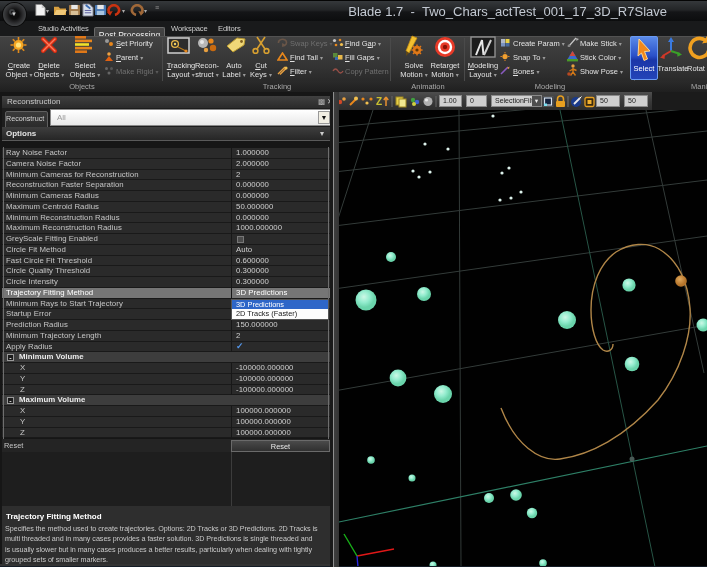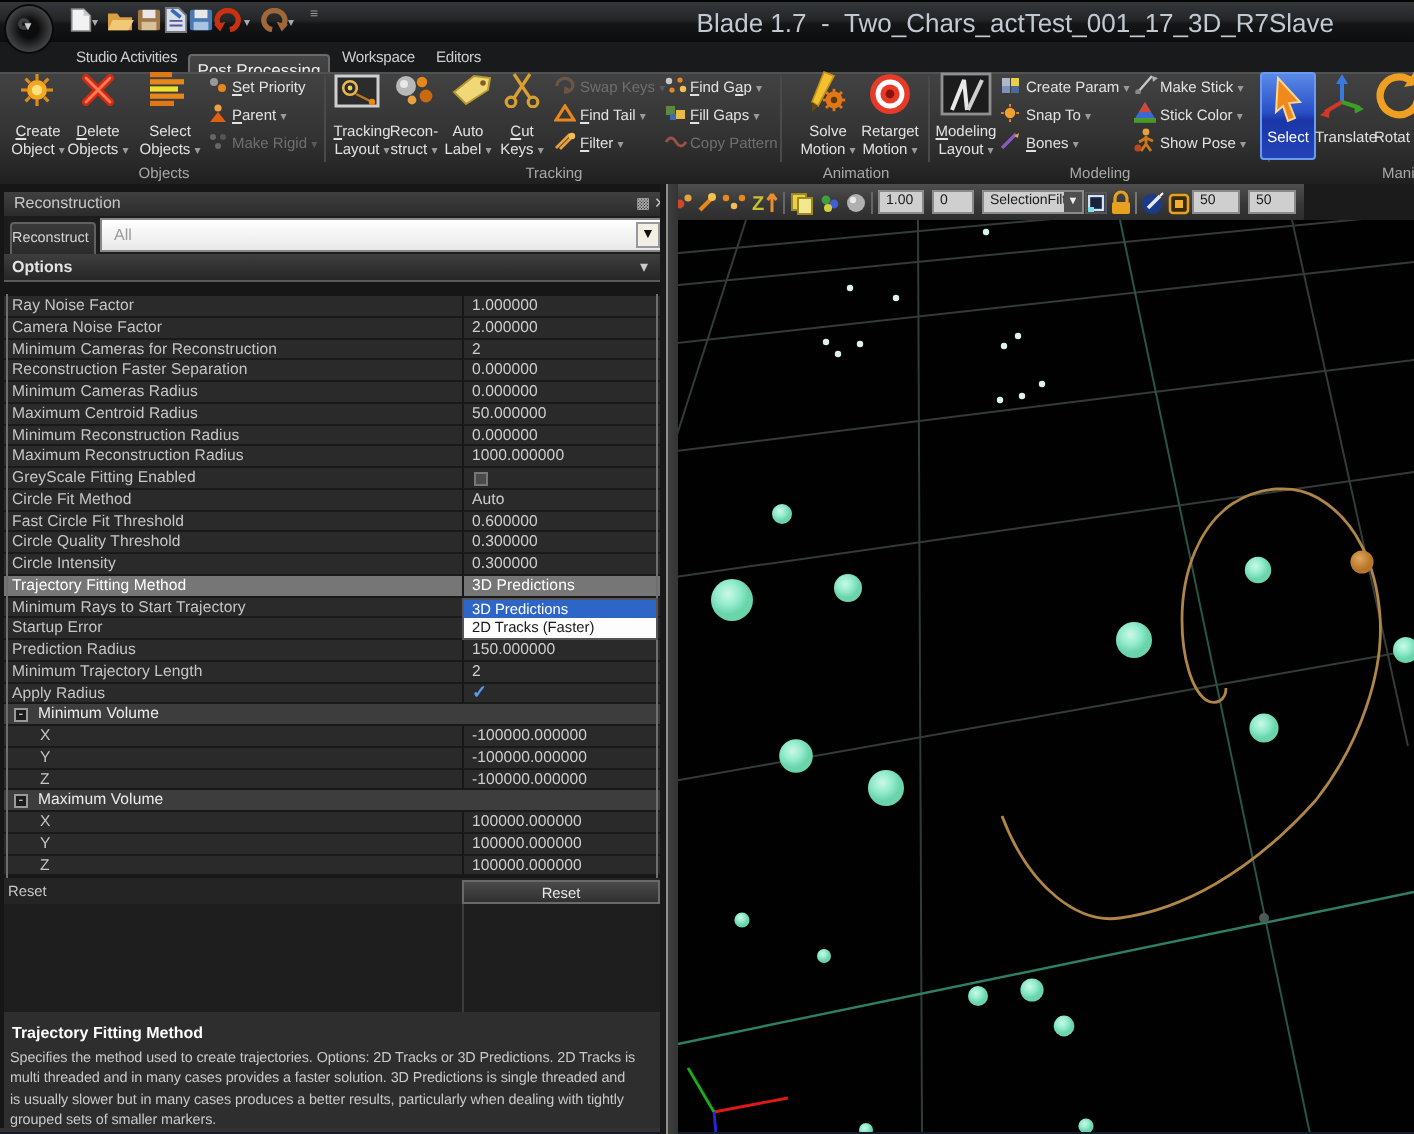--- a/index.html
+++ b/index.html
@@ -30,21 +30,21 @@
 #precon{left:2px;top:108px;width:330px;height:19px;background:#1d1d1d}
 #rbtn{left:5px;top:111px;width:43px;height:26px;background:linear-gradient(#3a3a3a,#222);border:1px solid #606060;border-radius:2px;color:#d5d5d5;font-size:7.2px;text-align:left;line-height:13px}
 #combo{left:50px;top:109px;width:281px;height:17px;background:linear-gradient(#fff,#e8e8e8);border:1px solid #888;color:#9a9a9a;font-size:8px;line-height:16px;padding-left:6px}
 #comboarr{left:318px;top:111px;width:12px;height:13px;background:#f2efe4;border:1px solid #999;color:#111;font-size:7px;text-align:center;line-height:12px}
 #optbar{left:2px;top:127px;width:330px;height:14px;background:linear-gradient(#3e3e3e,#262626);border-bottom:1px solid #5a5a5a;font-size:8px;font-weight:bold;color:#e3e3e3;line-height:13px;padding-left:4px}
 .prow{position:absolute;left:2px;width:330px;height:10.75px;background:#2a2a2a;border-bottom:1px solid #191919;font-size:7.8px;color:#c6c6c6;line-height:10.4px;letter-spacing:.05px;white-space:nowrap}
 .pname{position:absolute;left:4px;top:0}
 .pname2{position:absolute;left:18px;top:0}
 .pval{position:absolute;left:234px;top:0;color:#cfcfcf}
 .pdiv{position:absolute;left:229px;top:0;width:1px;height:10.75px;background:#171717}
-.ghead{background:#3d3d3d;color:#ececec;font-weight:normal}
+.ghead{background:#3d3d3d;color:#ececec;font-weight:bold}
 .hl{background:#767676;color:#fff}
 .hl .pval{color:#fff}
 #resetrow{left:2px;top:438.5px;width:330px;height:14px;background:#242424;font-size:7.4px;color:#c6c6c6;line-height:13px}
 #resetbtn{left:231px;top:439.5px;width:99px;height:12px;background:linear-gradient(#4a4a4a,#303030);border:1px solid #6a6a6a;color:#e8e8e8;font-size:7.4px;text-align:center;line-height:11px}
 #emptyarea{left:2px;top:451.5px;width:330px;height:55px;background:#1e1e1e;border-bottom:1px solid #000}
 #descarea{left:2px;top:506px;width:330px;height:59px;background:#2e2e2e}
 #desct{left:6px;top:512px;font-size:8px;font-weight:bold;color:#fff}
 #descp{left:5px;top:524px;width:326px;font-size:7.2px;color:#c9c9c9;line-height:10.4px;letter-spacing:-.05px}
 #popup{left:231px;top:298.9px;width:98px;height:21.4px;border:1px solid #555;z-index:20}
 #pop1{left:0;top:0;width:96px;height:9.6px;background:#2e66c8;color:#fff;font-size:7.4px;line-height:9.6px;padding-left:4px}

